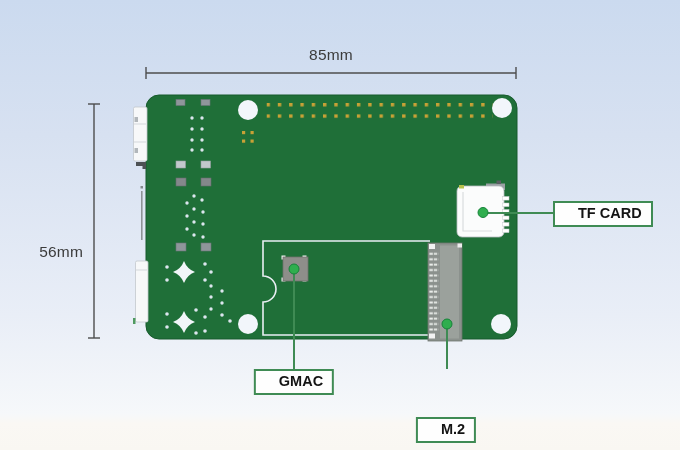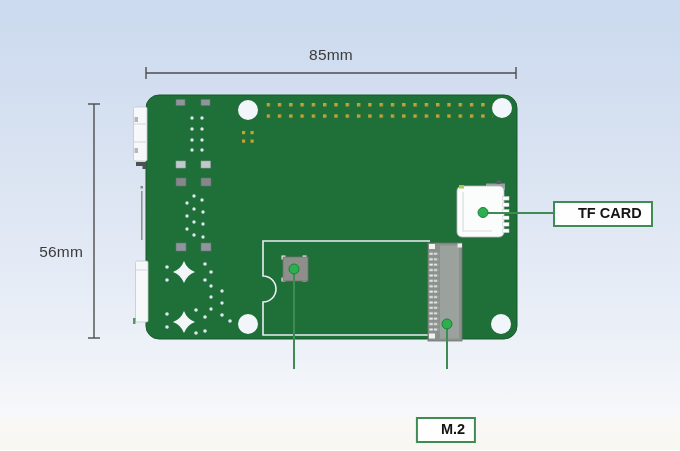--- a/index.html
+++ b/index.html
@@ -189,14 +189,15 @@
       <circle cx="483" cy="212.5" r="5" class="cdot"></circle>
       <circle cx="294" cy="269" r="5" class="cdot"></circle>
       <circle cx="447" cy="324" r="5" class="cdot"></circle>
     </g>
   </svg>
 
   <div class="dim-text" style="left:331px; top:46px; transform:translateX(-50%);">85mm</div>
   <div class="dim-text" style="left:83px; top:210px; transform:translateX(-100%);margin-top:33px;">56mm</div>
 
   <div class="chip-label" style="left:553px; top:201px;">TF CARD</div>
+  <div class="chip-label" style="left:294px; top:369px; transform:translateX(-50%);">GMAC</div>
   <div class="chip-label" style="left:446px; top:369px; transform:translateX(-50%);margin-top:48px;">M.2</div>
 </div>
 
 </body></html>

